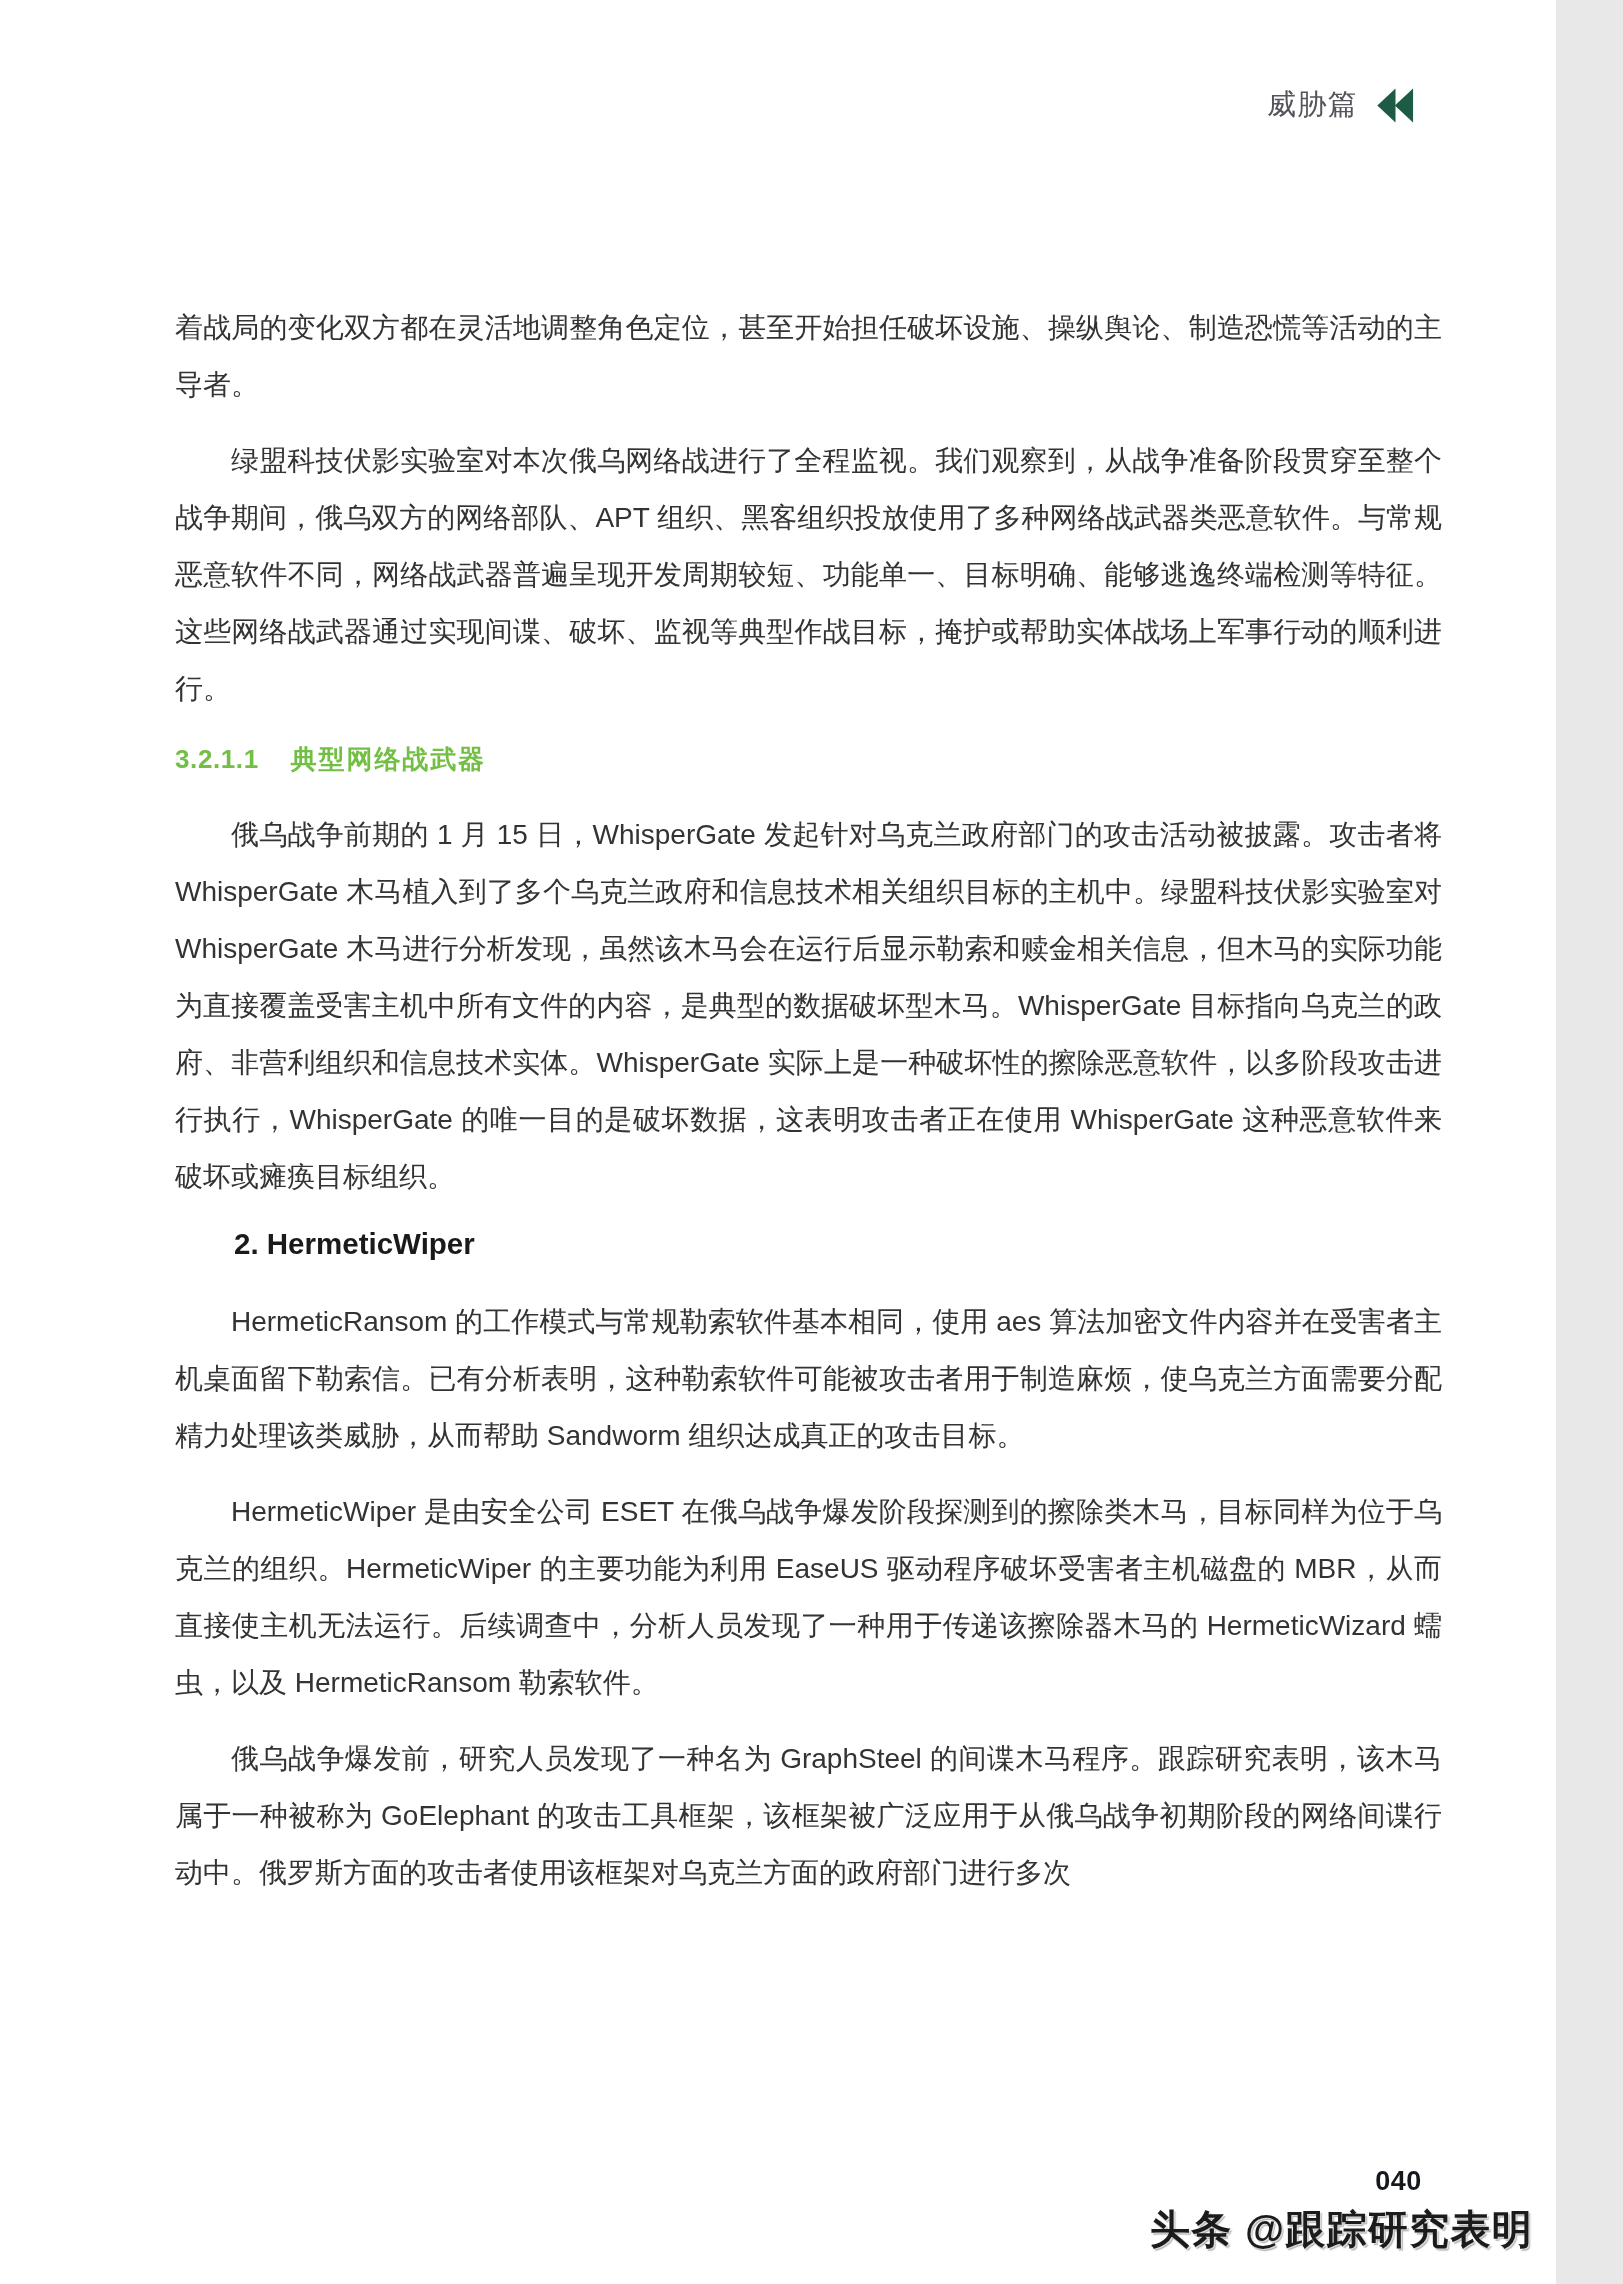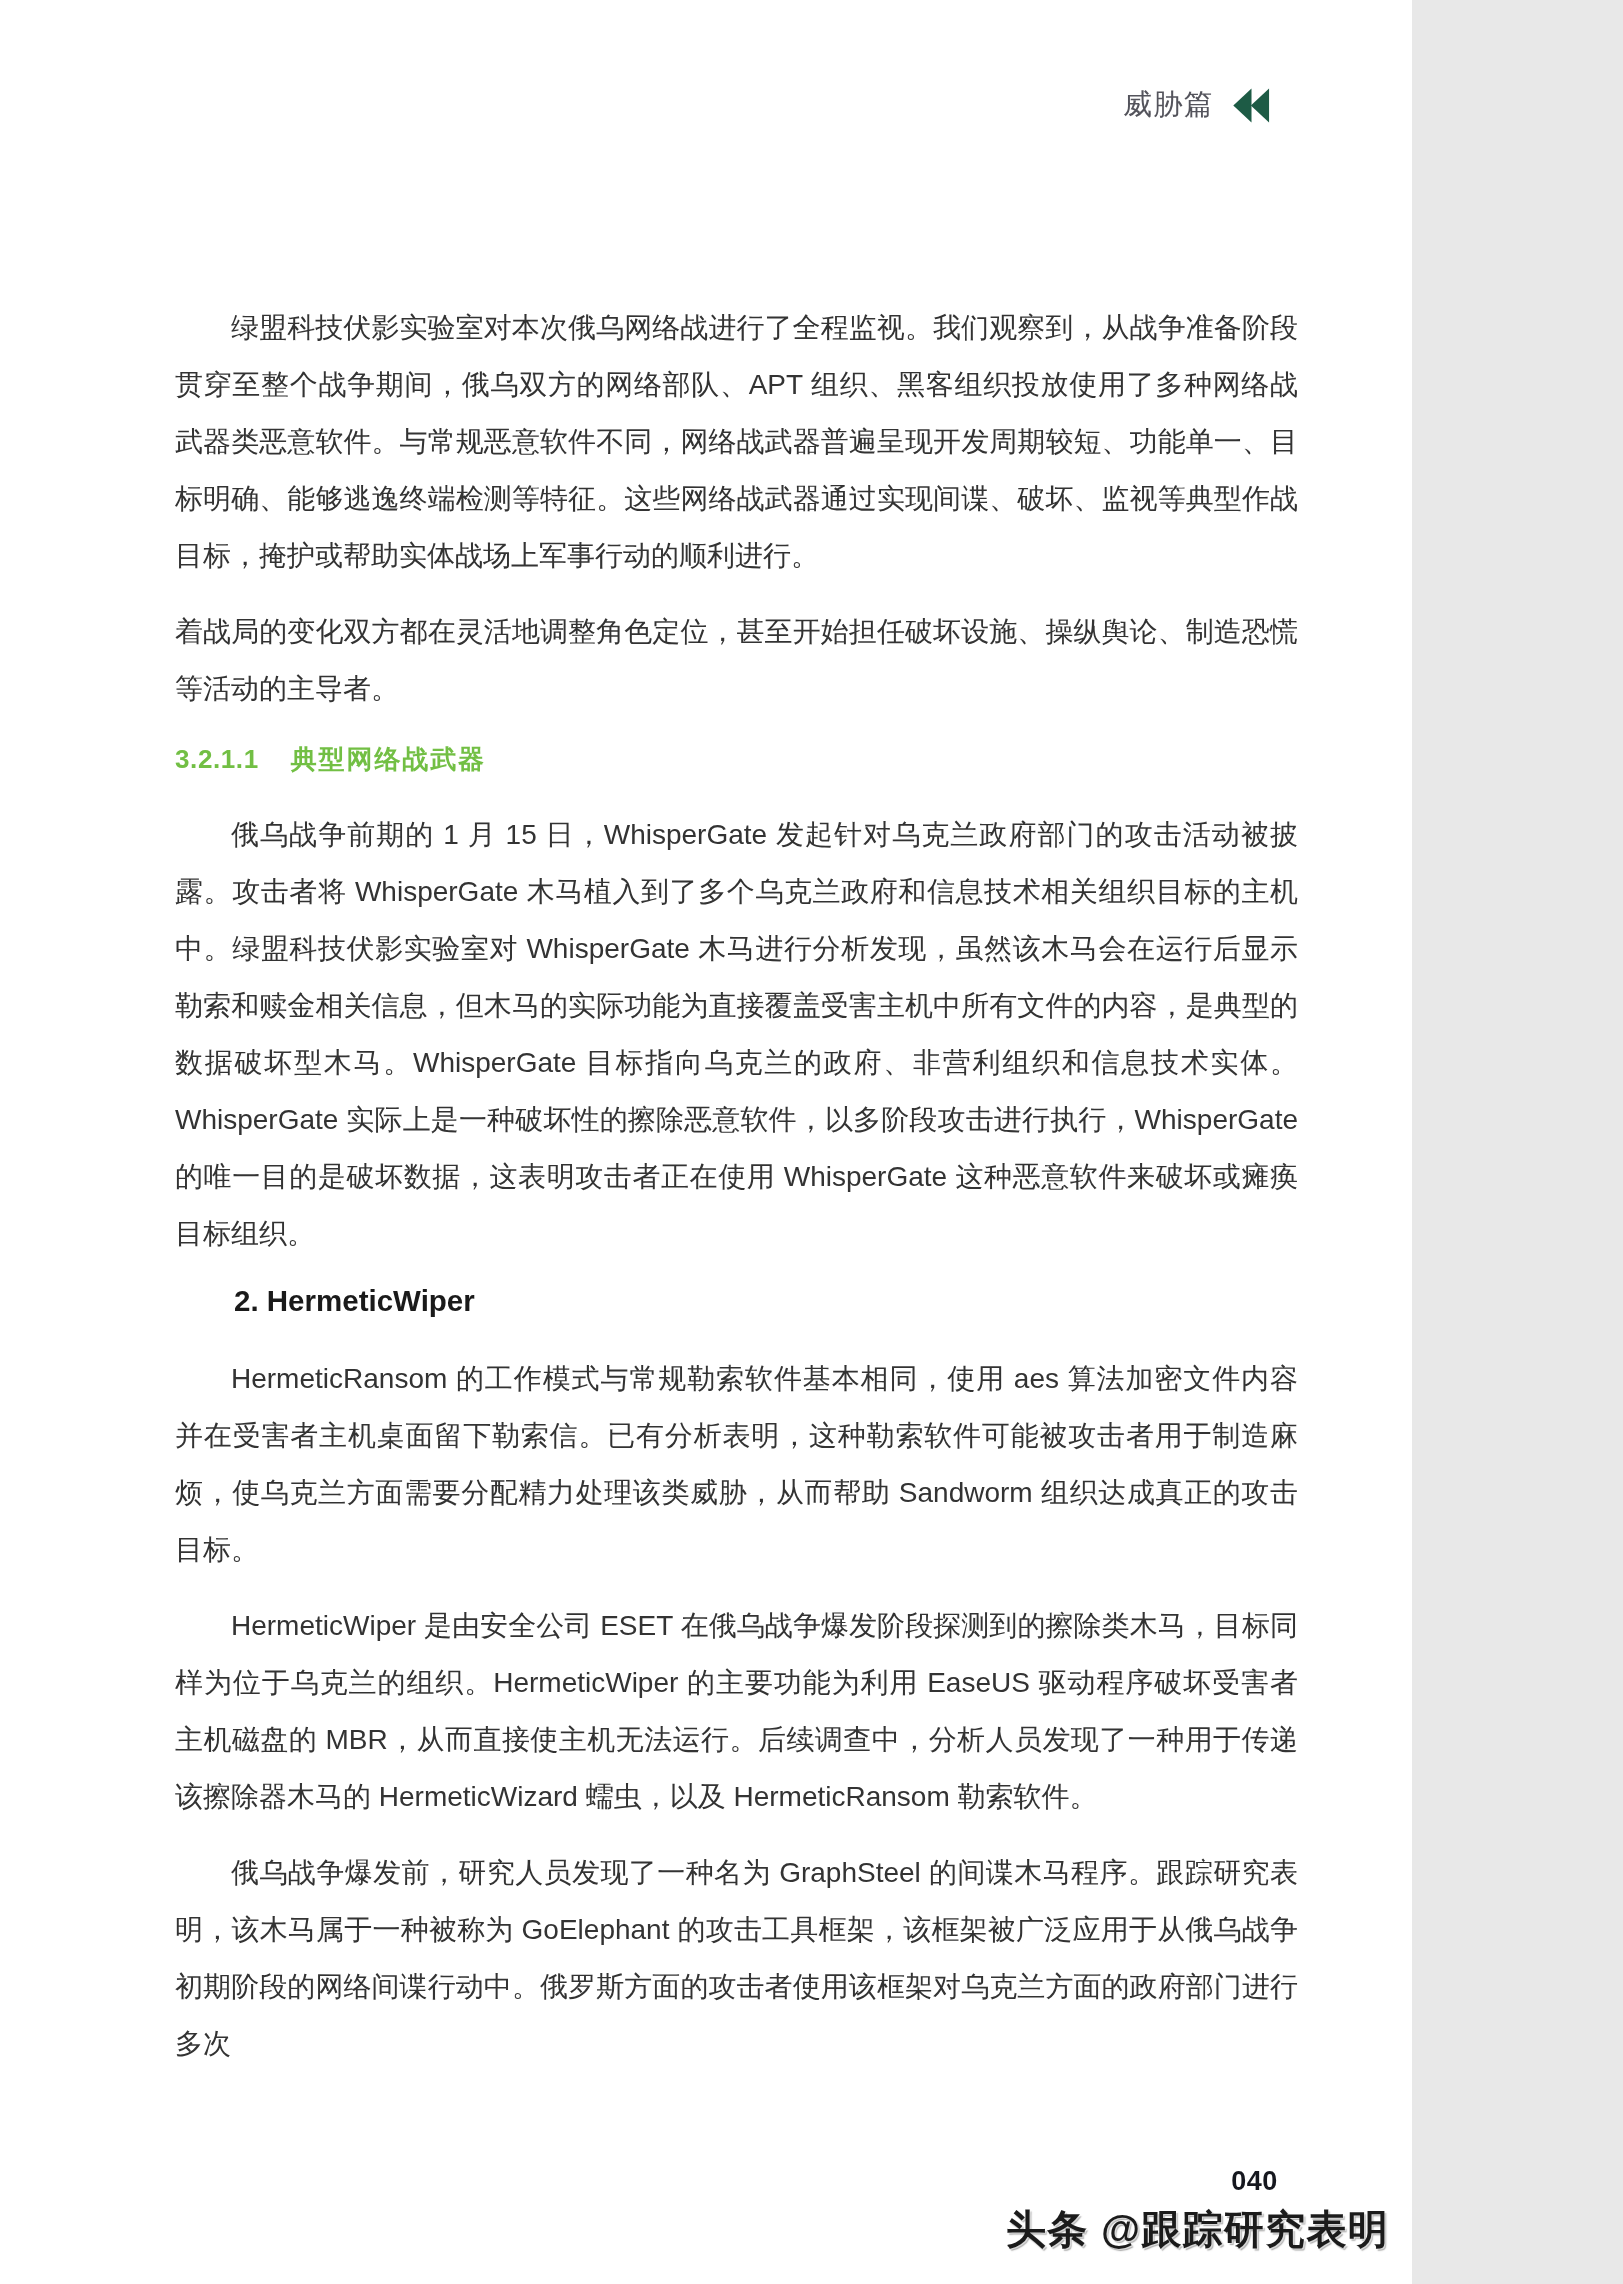--- a/index.html
+++ b/index.html
@@ -1,18 +1,18 @@
 <!DOCTYPE html>
 <html lang="zh" style="font-size:10.3px"><head>
 <meta charset="utf-8">
 <style>
   html, body { margin: 0; padding: 0; background: #e8e8e8; }
   .page {
     position: relative;
-    width: 1412px;
+    width: 1556px;
     height: 2284px;
     background: #ffffff;
     font-family: "Liberation Sans", "DejaVu Sans", sans-serif;
     overflow: hidden;
   }
 
   
   .page-header {
     position: absolute;
     top: 85px;
@@ -96,23 +96,23 @@
   <header class="page-header">
     <span class="header-label">威胁篇</span>
     <svg class="rewind-icon" viewBox="0 0 30 26" aria-hidden="true">
       <polygon points="28.5,0 14.5,13 28.5,26" fill="#1d5b45"></polygon>
       <polygon points="15,0 1,13 15,26" fill="#1d5b45"></polygon>
     </svg>
   </header>
 
   <main class="content">
 
+    <p class="body-par no-indent">着战局的变化双方都在灵活地调整角色定位，甚至开始担任破坏设施、操纵舆论、制造恐慌等活动的主导者。</p>
+
     <p class="body-par">绿盟科技伏影实验室对本次俄乌网络战进行了全程监视。我们观察到，从战争准备阶段贯穿至整个战争期间，俄乌双方的网络部队、APT 组织、黑客组织投放使用了多种网络战武器类恶意软件。与常规恶意软件不同，网络战武器普遍呈现开发周期较短、功能单一、目标明确、能够逃逸终端检测等特征。这些网络战武器通过实现间谍、破坏、监视等典型作战目标，掩护或帮助实体战场上军事行动的顺利进行。</p>
-
-    <p class="body-par no-indent">着战局的变化双方都在灵活地调整角色定位，甚至开始担任破坏设施、操纵舆论、制造恐慌等活动的主导者。</p>
 
     <h2 class="section-heading">
       <span class="sec-num">3.2.1.1</span>
       <span class="sec-title">典型网络战武器</span>
     </h2>
 
 
     <p class="body-par">俄乌战争前期的 1 月 15 日，WhisperGate 发起针对乌克兰政府部门的攻击活动被披露。攻击者将 WhisperGate 木马植入到了多个乌克兰政府和信息技术相关组织目标的主机中。绿盟科技伏影实验室对 WhisperGate 木马进行分析发现，虽然该木马会在运行后显示勒索和赎金相关信息，但木马的实际功能为直接覆盖受害主机中所有文件的内容，是典型的数据破坏型木马。WhisperGate 目标指向乌克兰的政府、非营利组织和信息技术实体。WhisperGate 实际上是一种破坏性的擦除恶意软件，以多阶段攻击进行执行，WhisperGate 的唯一目的是破坏数据，这表明攻击者正在使用 WhisperGate 这种恶意软件来破坏或瘫痪目标组织。</p>
 
     <h3 class="sub-heading">2. HermeticWiper</h3>

